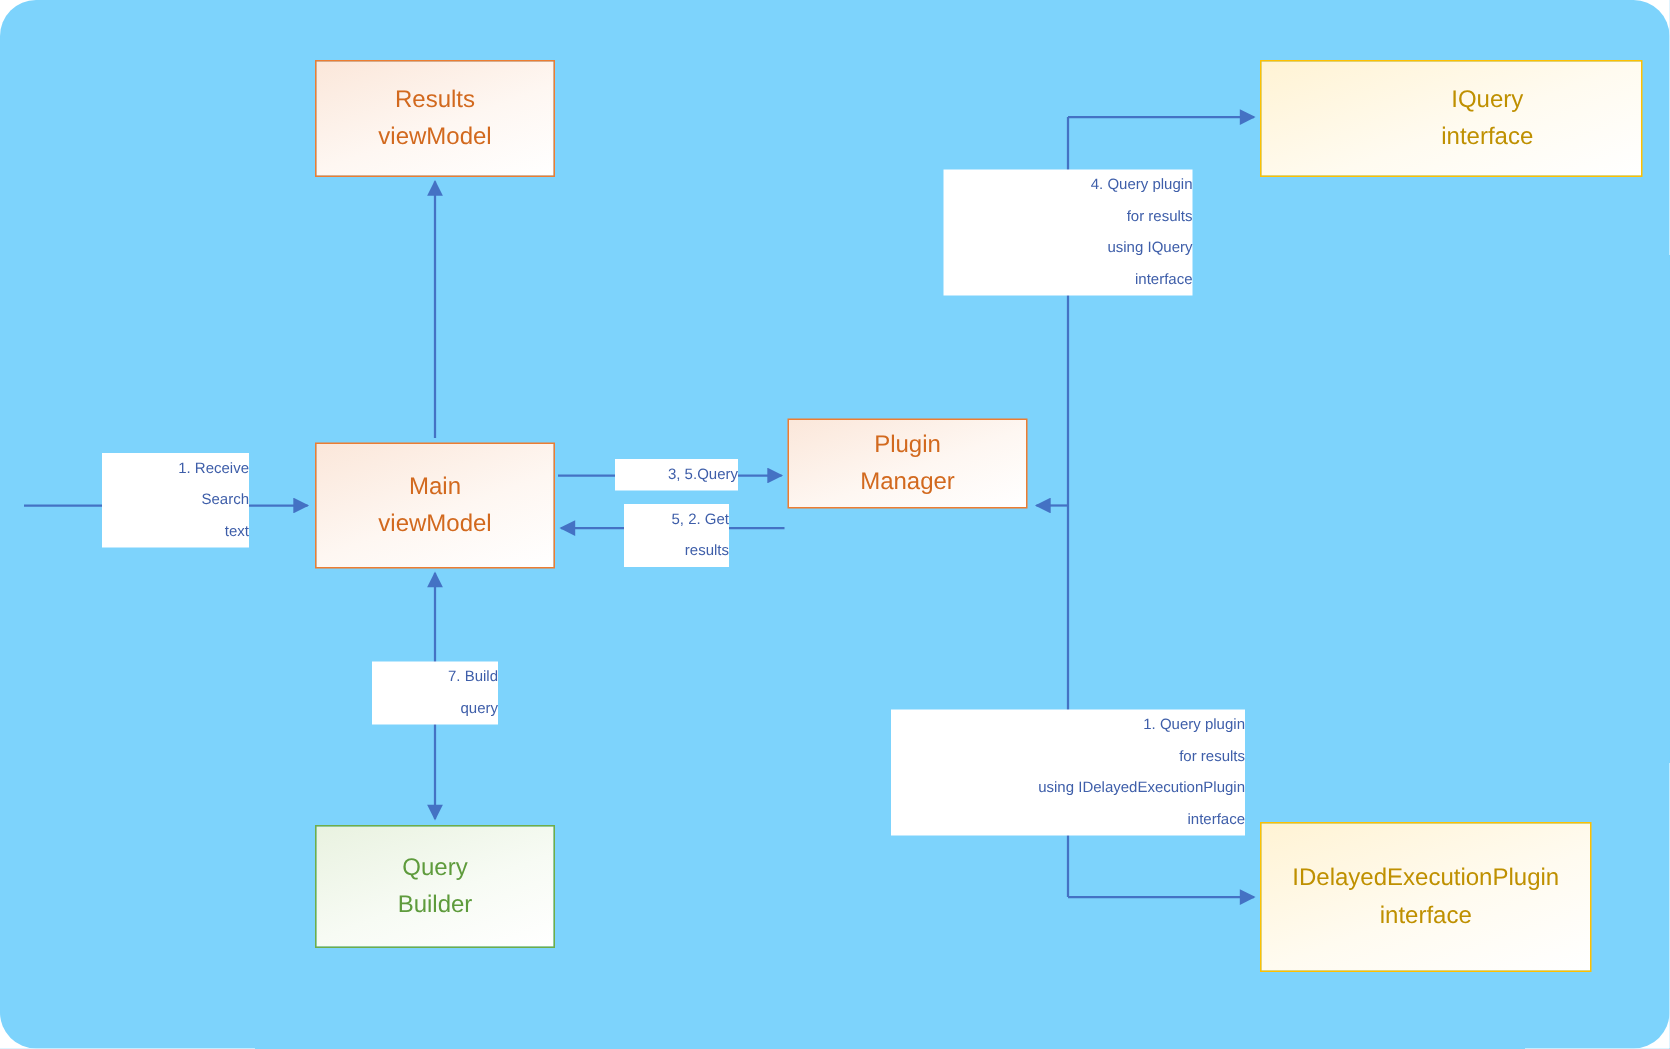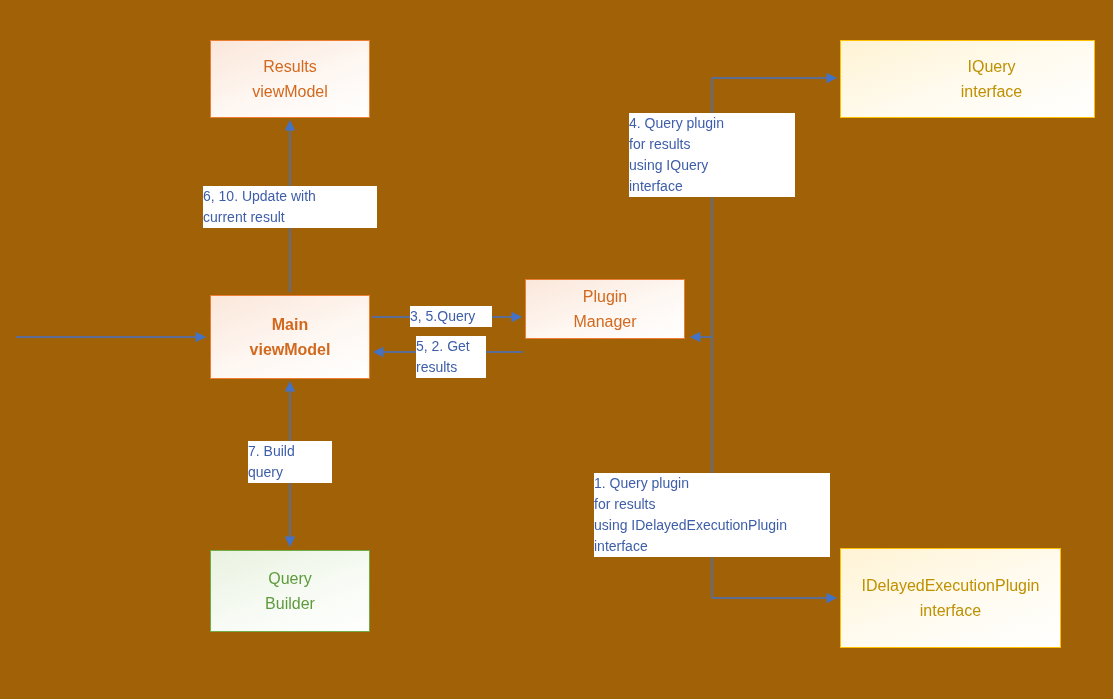--- a/index.html
+++ b/index.html
@@ -3,54 +3,55 @@
 <meta charset="utf-8">
 <style>
   :root{
     --orange-border:#ED7D31; --orange-text:#D2691E;
     --gold-border:#FFC000;   --gold-text:#BF9000;
     --green-border:#70AD47;  --green-text:#5E9B3C;
     --arrow:#4472C4;         --edge-text:#3E5EA9;
   }
   html,body{margin:0;padding:0;background:#ffffff;}
   .canvas{
-    position:relative;width:1113px;height:699px;background:#a16207;overflow:hidden;
+    position:relative;width:1113px;height:699px;background:#7dd3fc;overflow:hidden;
     font-family:"Liberation Sans",sans-serif;
+    border-radius:24px;
   }
   .node{
     position:absolute;display:flex;align-items:center;justify-content:center;
     text-align:center;font-size:16px;line-height:25px;white-space:pre-line;
     border:1.5px solid;z-index:1;box-sizing:border-box;
   }
   .node-orange{
     border-color:var(--orange-border);color:var(--orange-text);
     background:linear-gradient(160deg,#fbe7da 0%,#fef7f2 55%,#ffffff 100%);
   }
   .node-gold{
     border-color:var(--gold-border);color:var(--gold-text);
     background:linear-gradient(160deg,#fff3d4 0%,#fffbf0 55%,#ffffff 100%);
   }
   .node-green{
     border-color:var(--green-border);color:var(--green-text);
     background:linear-gradient(160deg,#e9f2e0 0%,#f7fbf4 55%,#ffffff 100%);
   }
   #n-results{left:210px;top:40px;width:160px;height:78px;}
   #n-iquery{left:840px;top:40px;width:255px;height:78px;padding-left:48px;}
-  #n-main{left:210px;top:295px;width:160px;height:84px;font-weight:bold;}
+  #n-main{left:210px;top:295px;width:160px;height:84px;}
   #n-plugin{left:525px;top:279px;width:160px;height:60px;}
   #n-qbuilder{left:210px;top:550px;width:160px;height:82px;}
   #n-idelayed{left:840px;top:548px;width:221px;height:100px;}
 
   svg.connectors{position:absolute;left:0;top:0;z-index:2;pointer-events:none;}
   svg.connectors path{stroke:var(--arrow);stroke-width:1.5;fill:none;}
   svg.connectors .arrowhead{fill:var(--arrow);stroke:none;}
 
   .edge-label{
     position:absolute;z-index:3;background:#ffffff;color:var(--edge-text);
-    font-size:14px;line-height:21px;text-align:left;white-space:pre-line;
+    font-size:10px;line-height:21px;text-align:right;white-space:pre-line;
   }
   #l-receive{left:68px;top:302px;width:98px;}
   #l-update{left:203px;top:186px;width:174px;}
   #l-build{left:248px;top:441px;width:84px;}
   #l-query37{left:410px;top:306px;width:82px;}
   #l-get59{left:416px;top:336px;width:70px;}
   #l-iquery4{left:629px;top:113px;width:166px;}
   #l-idelayed8{left:594px;top:473px;width:236px;}
 </style>
 </head>
@@ -86,23 +87,24 @@
 
   <div id="n-plugin" class="node node-orange">Plugin
 Manager</div>
 
   <div id="n-qbuilder" class="node node-green">Query
 Builder</div>
 
   <div id="n-idelayed" class="node node-gold">IDelayedExecutionPlugin
 interface</div>
 
+  <div id="l-receive" class="edge-label">1. Receive
+Search
+text</div>
 
-  <div id="l-update" class="edge-label">6, 10. Update with
-current result</div>
 
   <div id="l-build" class="edge-label">7. Build
 query</div>
 
   <div id="l-query37" class="edge-label">3, 5.Query</div>
 
   <div id="l-get59" class="edge-label">5, 2. Get
 results</div>
 
   <div id="l-iquery4" class="edge-label">4. Query plugin

